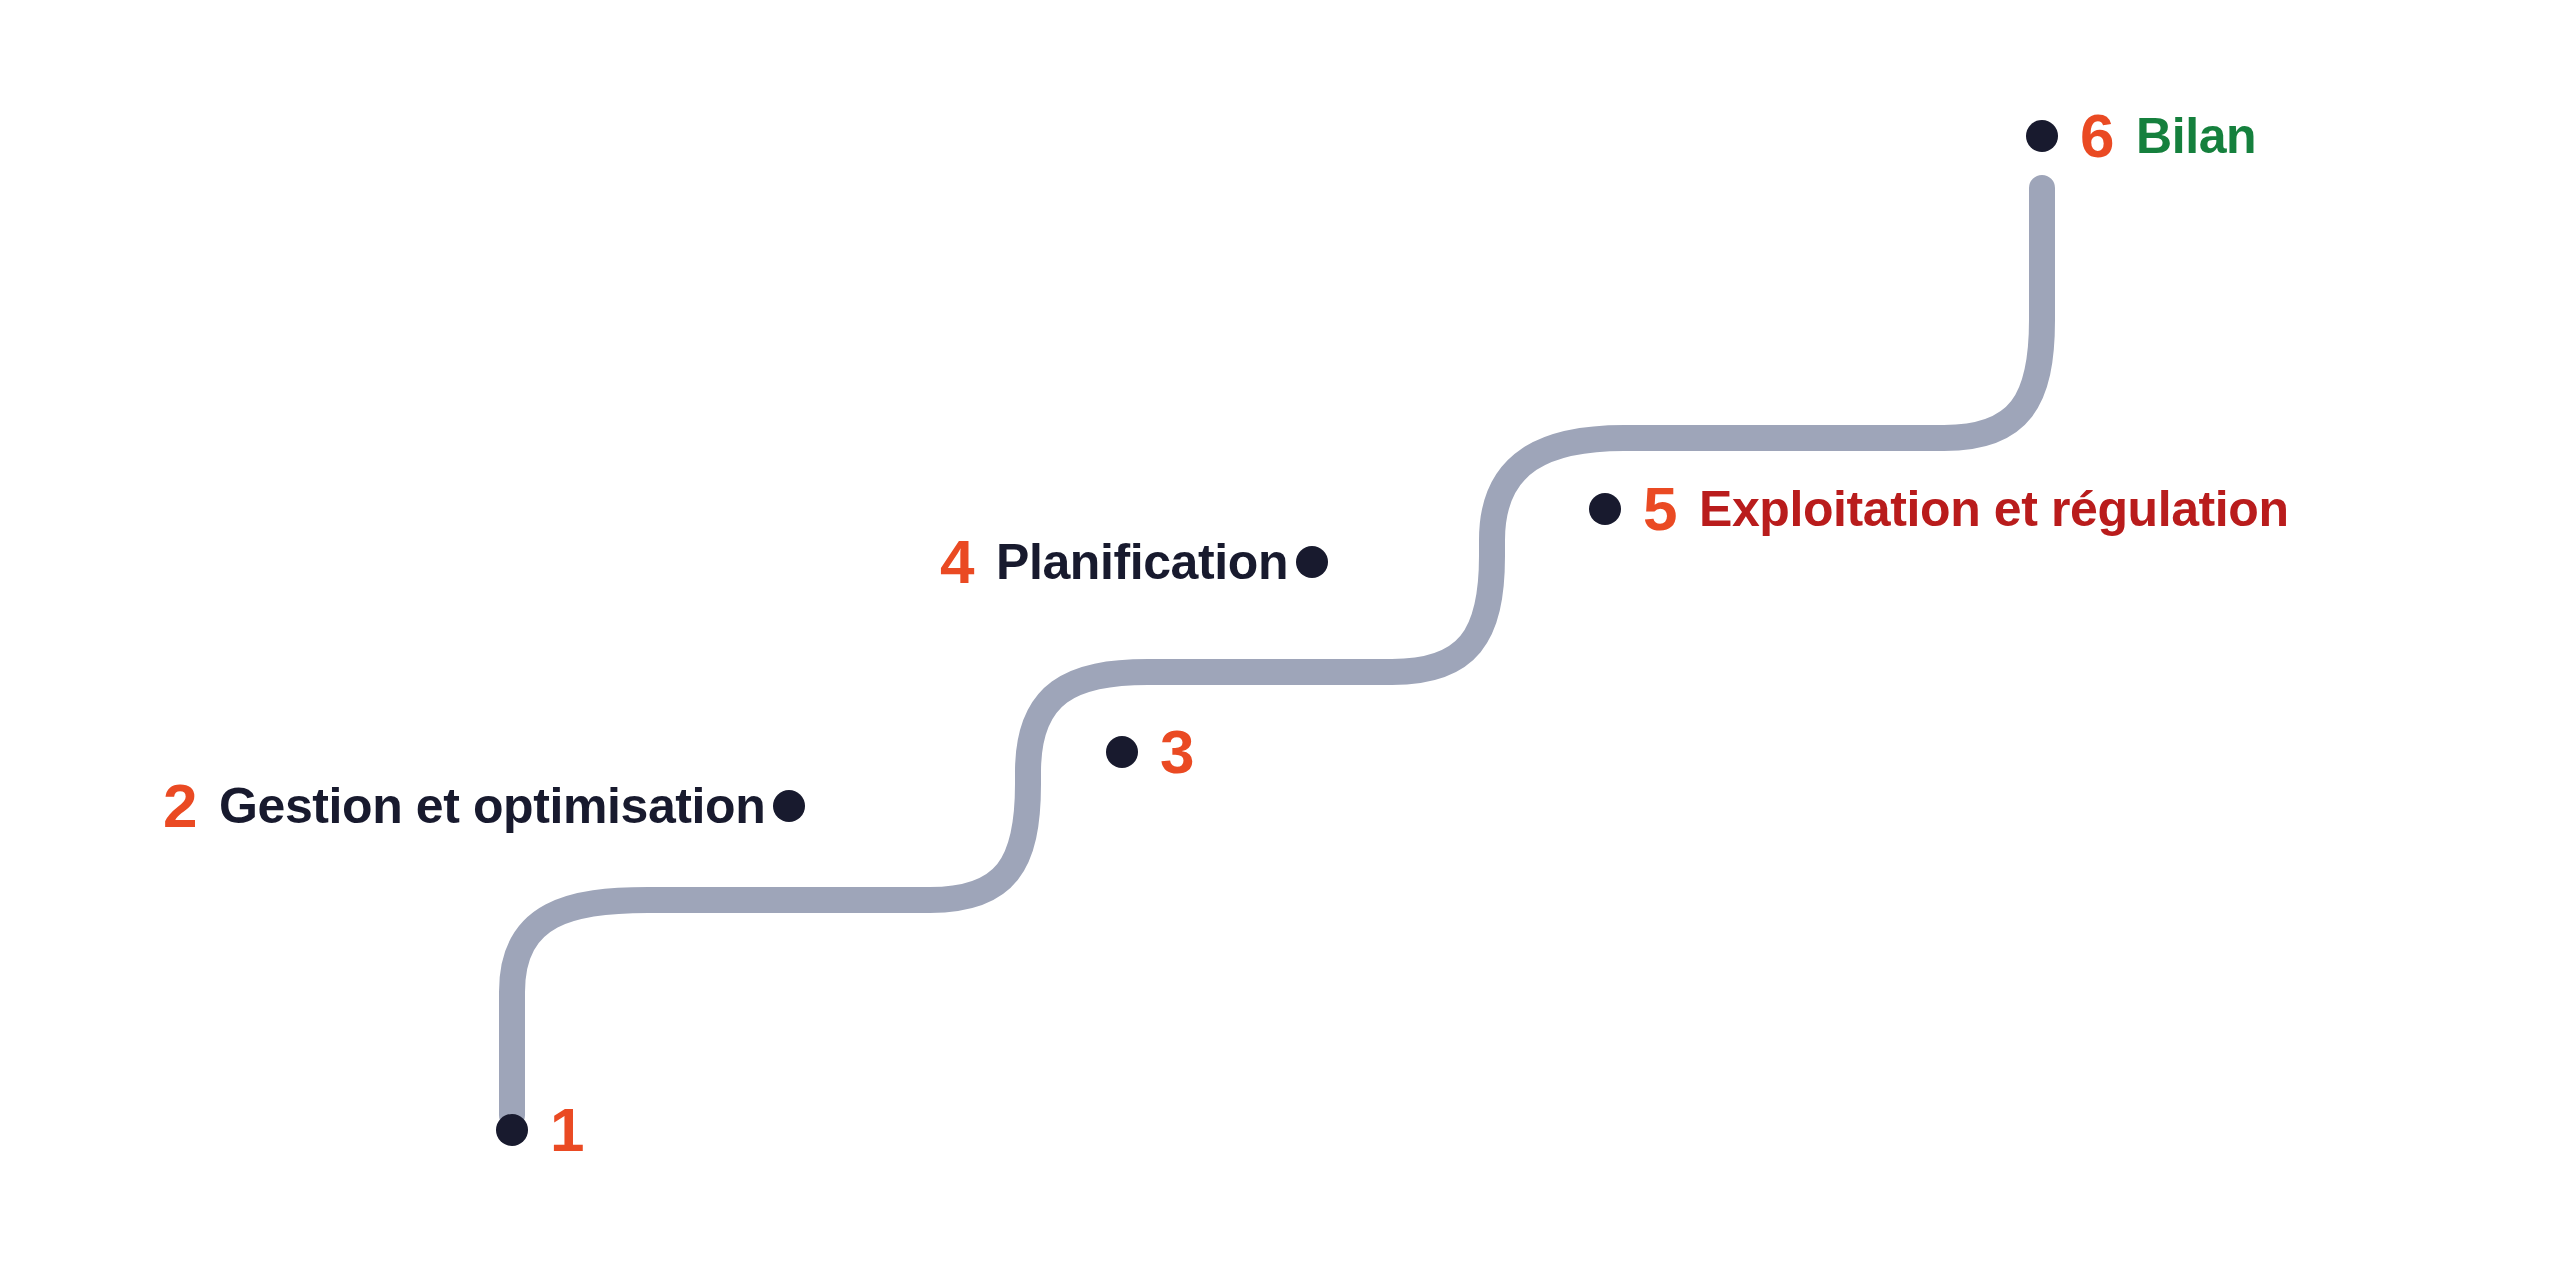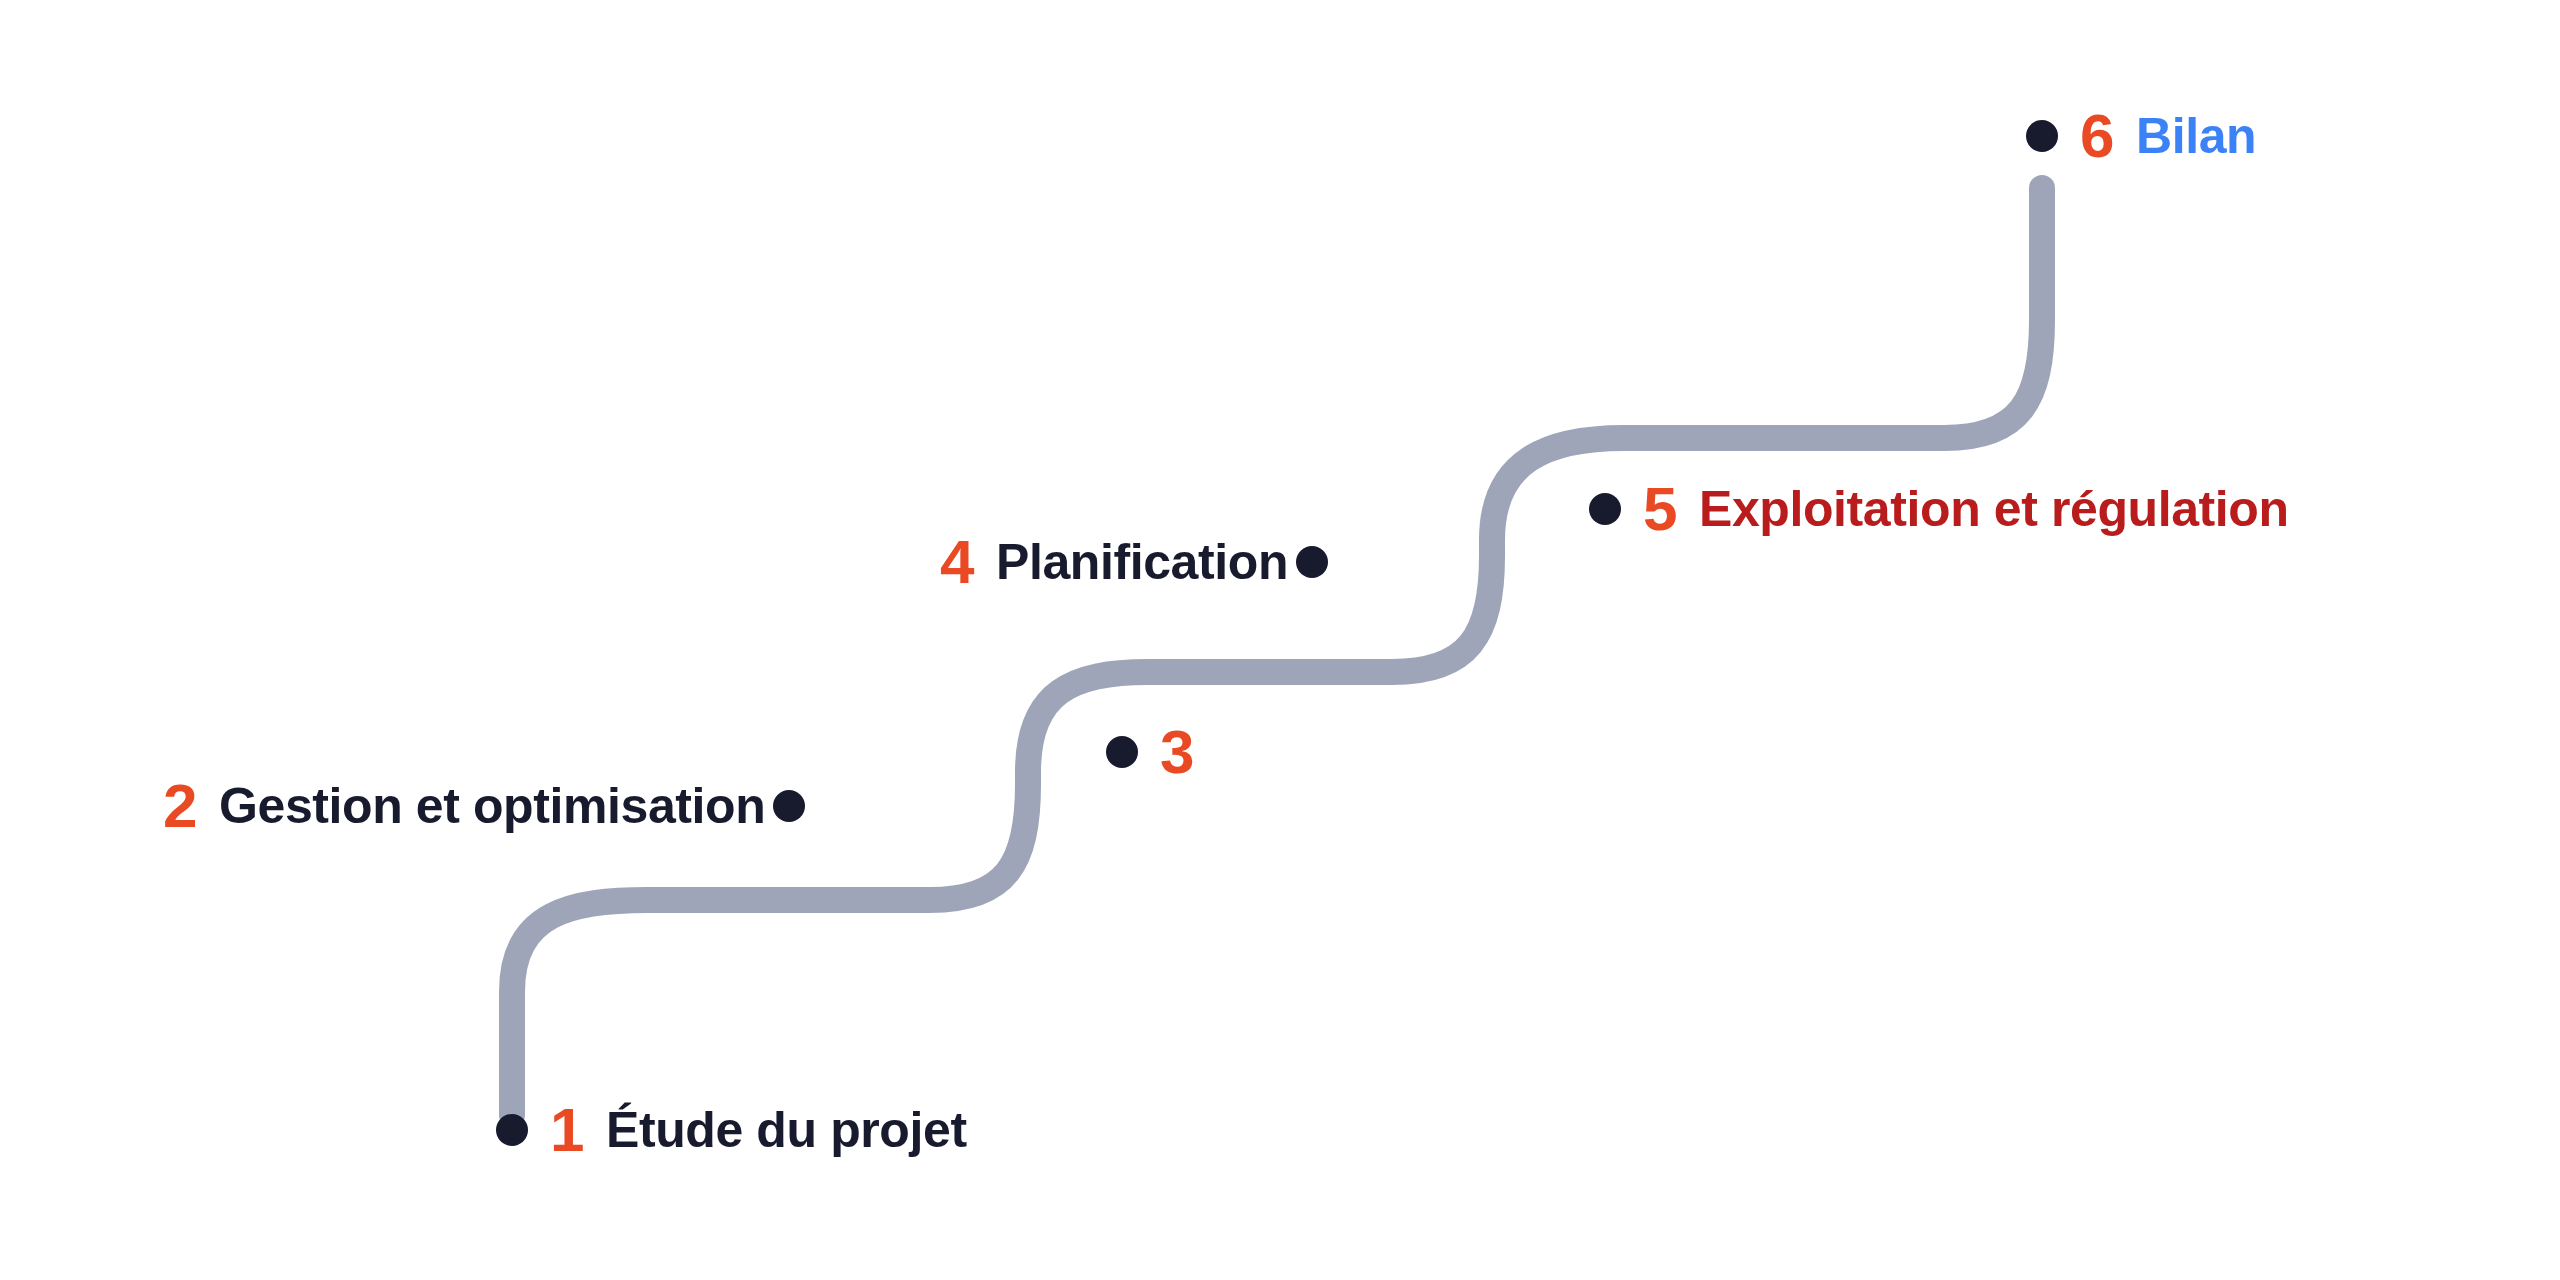--- a/index.html
+++ b/index.html
@@ -92,21 +92,20 @@
              L 1492 540
              C 1492 460, 1548 438, 1624 438
              L 1944 438
              C 2020 438, 2042 400, 2042 320
              L 2042 188" fill="none" stroke="#9EA5B9" stroke-width="26" stroke-linecap="round" stroke-linejoin="round"></path>
   </svg>
 
   <div class="step left-dot" id="step-1">
     <span class="dot" style="background: rgb(24, 26, 46);"></span>
     <span class="num" style="color: rgb(234, 74, 35);">1</span>
-    <span class="lbl" style="color: rgb(24, 26, 46);">Étude du projet</span>
   </div>
 
   <div class="step right-dot" id="step-2">
     <span class="num" style="color: rgb(234, 74, 35);">2</span>
     <span class="lbl" style="color: rgb(24, 26, 46);">Gestion et optimisation</span>
     <span class="dot" style="background: rgb(24, 26, 46);"></span>
   </div>
 
   <div class="step left-dot" id="step-3">
     <span class="dot" style="background: rgb(24, 26, 46);"></span>
@@ -121,16 +120,16 @@
 
   <div class="step left-dot" id="step-5">
     <span class="dot" style="background: rgb(24, 26, 46);"></span>
     <span class="num" style="color: rgb(234, 74, 35);">5</span>
     <span class="lbl" style="color: #b91c1c;">Exploitation et régulation</span>
   </div>
 
   <div class="step left-dot" id="step-6">
     <span class="dot" style="background: rgb(24, 26, 46);"></span>
     <span class="num" style="color: rgb(234, 74, 35);">6</span>
-    <span class="lbl" style="color: #3b82f6;">Bilan</span>
+    <span class="lbl" style="color: #15803d;">Bilan</span>
   </div>
 
 </div>
 
 </body></html>

